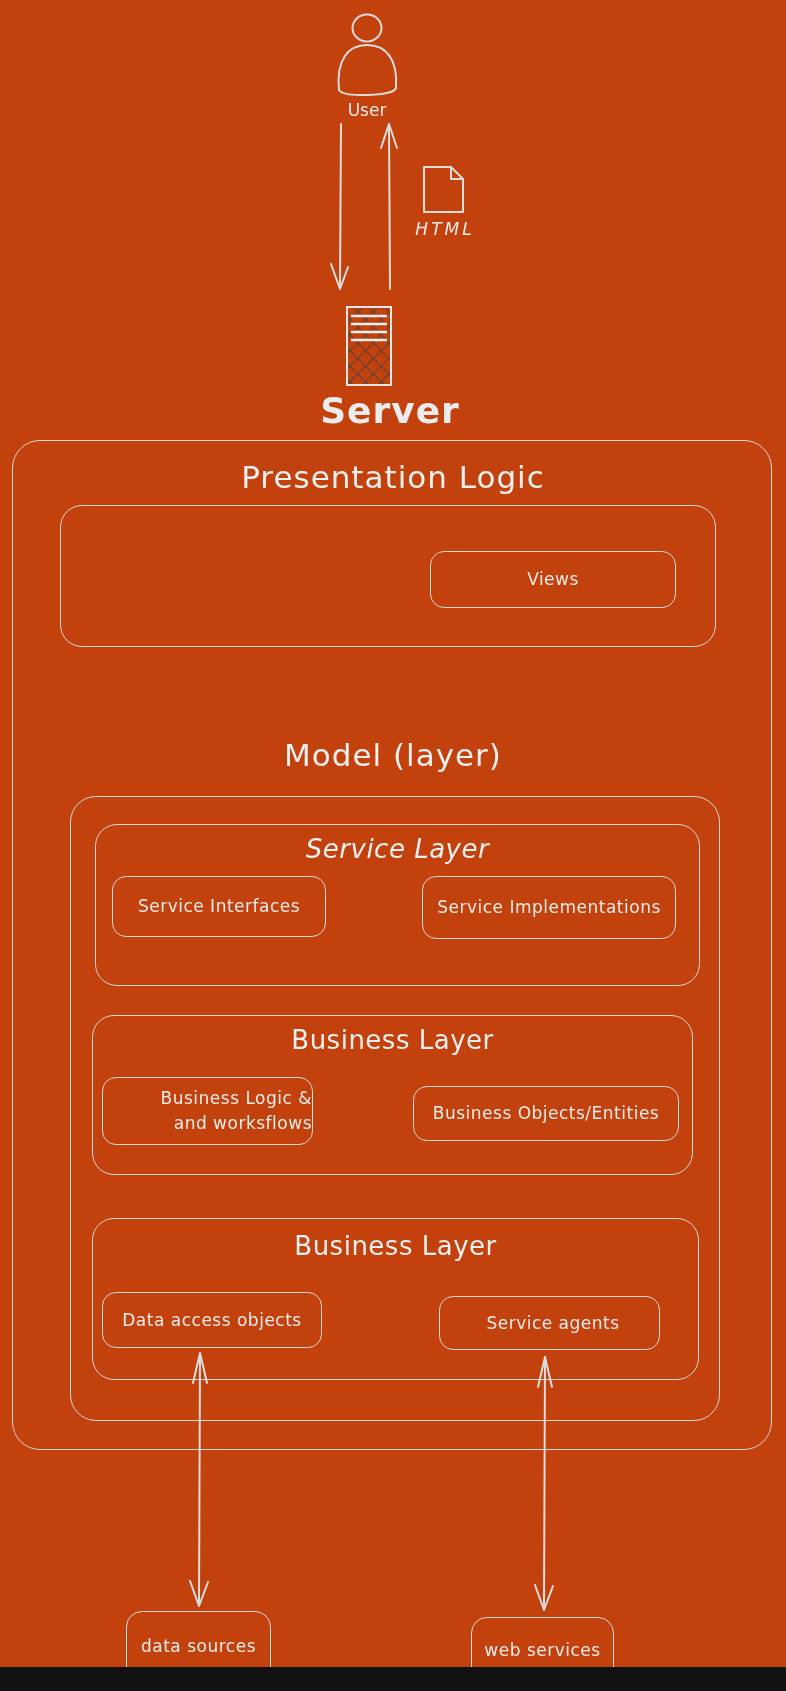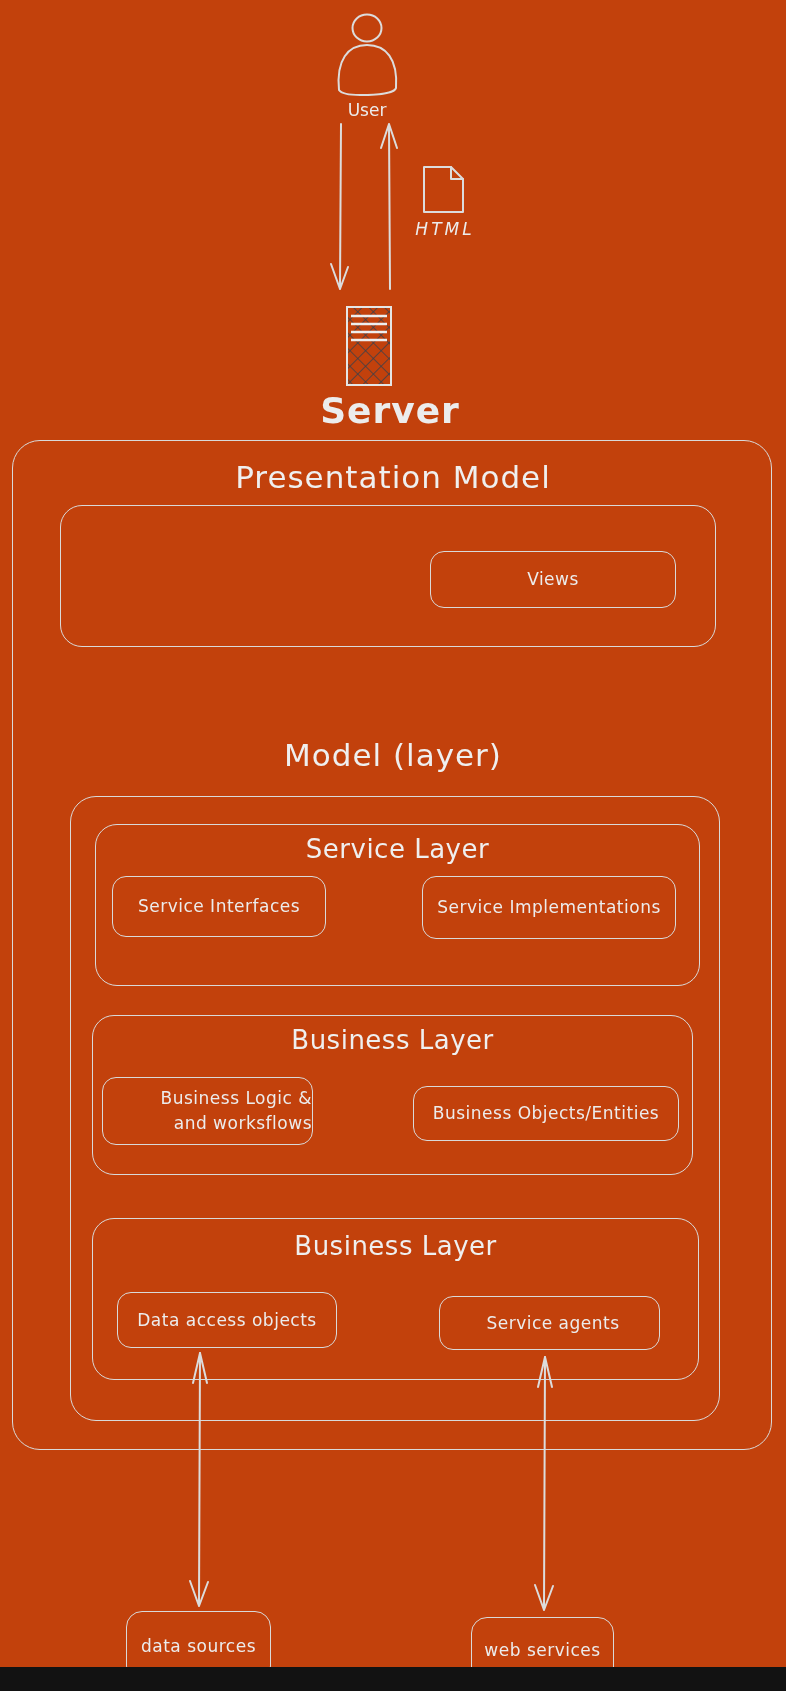--- a/index.html
+++ b/index.html
@@ -34,32 +34,32 @@
 <body>
 
 <div id="canvas">
 
   <div class="small-label" style="left:330px;top:100px;width:74px;">User</div>
   <div class="small-label" style="left:409px;top:219px;width:72px;letter-spacing:3px;font-style:italic;">HTML</div>
   <div class="small-label" style="left:290px;top:390px;width:200px;font-size:36px;font-weight:600;letter-spacing:1px;">Server</div>
 
   <div class="sketchbox" style="left:12px;top:440px;width:760px;height:1010px;border-radius:28px;"></div>
 
-  <div class="big-title" style="top:459px;">Presentation Model</div>
+  <div class="big-title" style="top:459px;">Presentation Logic</div>
 
   <div class="sketchbox" style="left:60px;top:505px;width:656px;height:142px;border-radius:22px;"></div>
   <div class="node" style="left:430px;top:551px;width:246px;height:57px;">
     <span class="node-label">Views</span>
   </div>
 
   <div class="big-title" style="top:737px;">Model (layer)</div>
 
   <div class="sketchbox" style="left:70px;top:796px;width:650px;height:625px;border-radius:26px;"></div>
 
-  <div class="sketchbox" style="left:95px;top:824px;width:605px;height:162px;border-radius:22px;">
+  <div class="sketchbox" style="left:95px;top:824px;width:605px;height:162px;border-radius:22px;font-style:italic;">
     <div class="section-title">Service Layer</div>
   </div>
   <div class="node" style="left:422px;top:876px;width:254px;height:63px;">
     <span class="node-label">Service Implementations</span>
   </div>
   <div class="node" style="left:112px;top:876px;width:214px;height:61px;">
     <span class="node-label">Service Interfaces</span>
   </div>
 
   <div class="sketchbox" style="left:92px;top:1015px;width:601px;height:160px;border-radius:22px;">
@@ -69,21 +69,21 @@
     <span class="node-label leftalign">Business Logic &amp;
 and worksflows</span>
   </div>
   <div class="node" style="left:413px;top:1086px;width:266px;height:55px;">
     <span class="node-label">Business Objects/Entities</span>
   </div>
 
   <div class="sketchbox" style="left:92px;top:1218px;width:607px;height:162px;border-radius:22px;">
     <div class="section-title" style="top:12px;">Business Layer</div>
   </div>
-  <div class="node" style="left:117px;top:1292px;width:220px;height:56px;">
+  <div class="node" style="left:102px;top:1292px;width:220px;height:56px;">
     <span class="node-label">Data access objects</span>
   </div>
   <div class="node" style="left:439px;top:1296px;width:221px;height:54px;padding-left:7px;">
     <span class="node-label">Service agents</span>
   </div>
 
   <div class="node" style="left:471px;top:1617px;width:143px;height:67px;border-radius:16px;">
     <span class="node-label">web services</span>
   </div>
   <div class="node" style="left:126px;top:1611px;width:145px;height:71px;border-radius:16px;">

